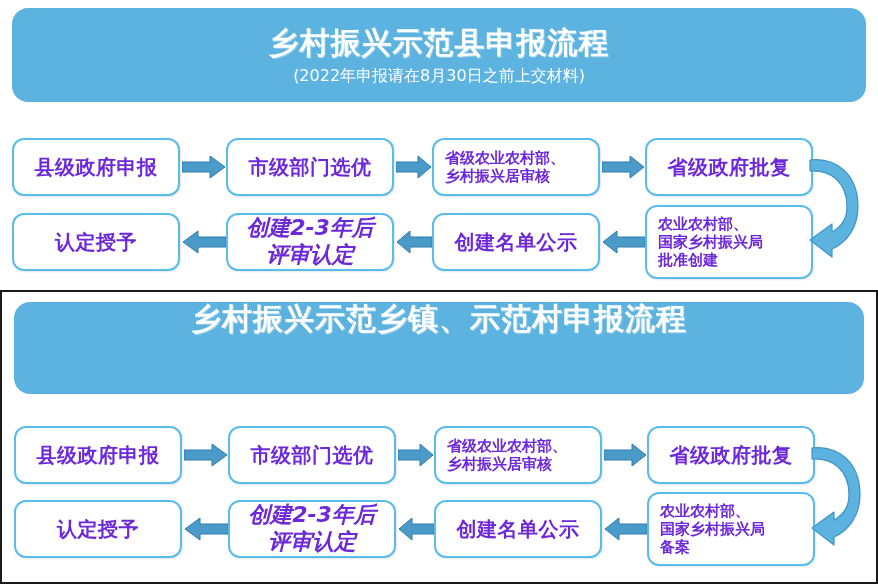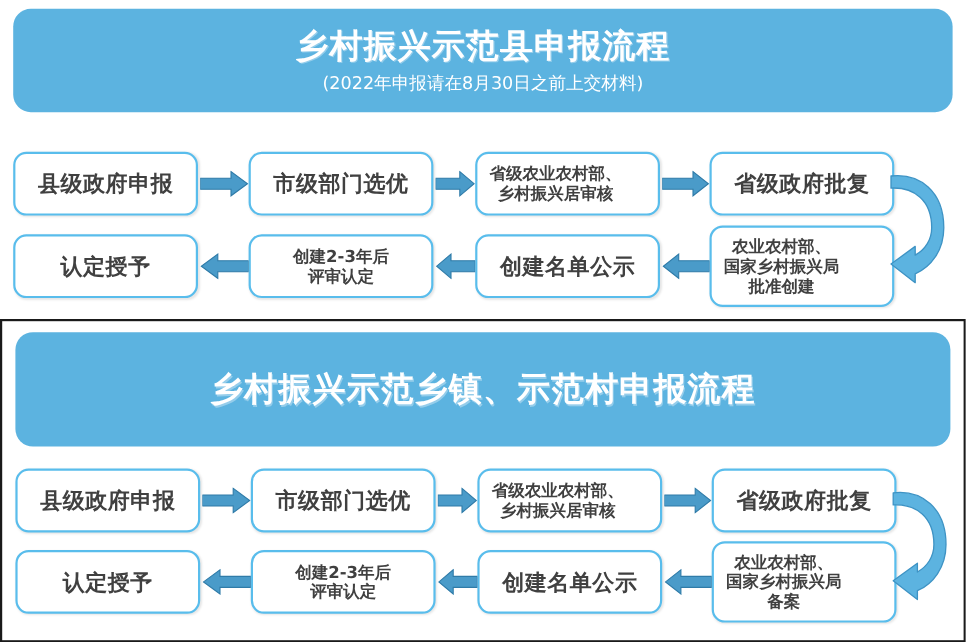--- a/index.html
+++ b/index.html
@@ -23,48 +23,48 @@
   .banner{
     position:absolute;
     background:#5cb3e0;
     border-radius:16px;
     box-sizing:border-box;
     display:flex;flex-direction:column;
     align-items:center;justify-content:center;
     color:#ffffff;
   }
   #banner-0{left:12px;top:8px;width:854px;height:94px;}
-  #banner-1{left:12px;top:10px;width:850px;height:104px;}
+  #banner-1{left:12px;top:10px;width:850px;height:92px;justify-content:space-between;}
   .banner-title{
     font-size:30px;font-weight:bold;letter-spacing:1px;
     line-height:1.1;white-space:nowrap;
     text-shadow:1px 1px 0 rgba(255,255,255,.35);
   }
   .banner-sub{
     font-size:16px;font-weight:normal;line-height:1.1;margin-top:8px;
     white-space:nowrap;
   }
 
   
   .node{
     position:absolute;
     background:#ffffff;
     border:2px solid #59bdec;
     border-radius:12px;
     box-sizing:border-box;
     display:flex;align-items:center;
-    color:#404040;
+    color:#6d28d9;
     font-weight:bold;
     box-shadow:1px 1px 2px rgba(0,0,0,.10);
   }
   .node.center{justify-content:center;text-align:center;}
-  .node.left{justify-content:flex-start;text-align:center;padding-left:11px;}
+  .node.left{justify-content:flex-start;text-align:left;padding-left:11px;}
   .node .lbl{line-height:1.22;white-space:pre-line;}
   .node.big .lbl{font-size:20px;letter-spacing:.5px;}
-  .node.mid .lbl{font-size:15px;}
+  .node.mid .lbl{font-size:22px;font-style:italic;}
   .node.sm  .lbl{font-size:15px;}
 
   
   .arrow{position:absolute;}
   .arrow svg{display:block;}
 
   
   .curve{position:absolute;}
   .curve svg{display:block;}
 </style>

